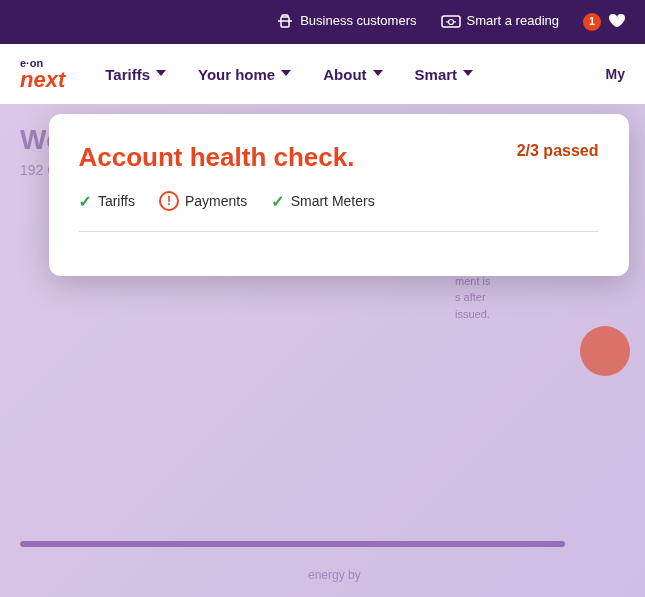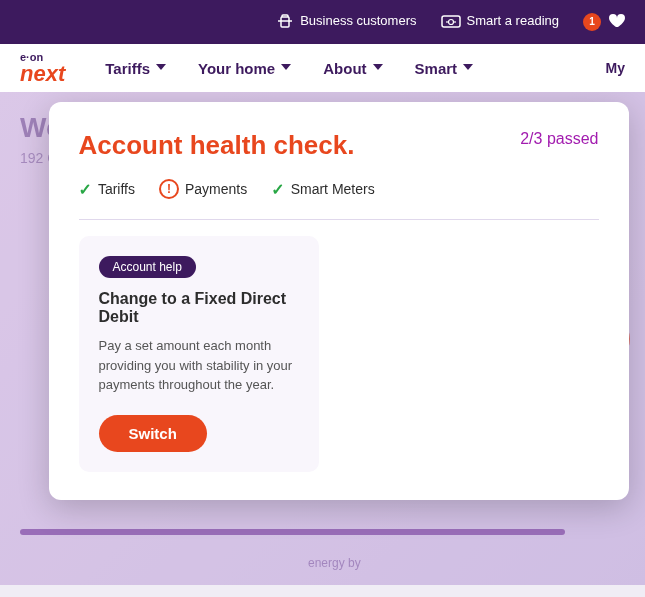--- a/index.html
+++ b/index.html
@@ -38,21 +38,21 @@
       font-size: 10px;
       display: flex;
       align-items: center;
       justify-content: center;
       font-weight: bold;
     }
 
     
     .nav-bar {
       background: white;
-      height: 48px;
+      height: 60px;
       display: flex;
       align-items: center;
       padding: 0 20px;
       gap: 30px;
       box-shadow: 0 1px 3px rgba(0,0,0,0.1);
     }
     .logo {
       display: flex;
       flex-direction: column;
       line-height: 1;
@@ -195,22 +195,22 @@
     }
 
     .modal-title {
       font-size: 26px;
       font-weight: bold;
       color: #e8471e;
     }
 
     .modal-passed {
       font-size: 16px;
-      font-weight: normal;
-      color: #a21caf;
+      font-weight: bold;
+      color: #c2410c;
     }
 
     .modal-checks {
       display: flex;
       gap: 24px;
       margin-bottom: 20px;
       align-items: center;
     }
 
     .check-item {
@@ -409,21 +409,15 @@
           <span>Payments</span>
         </div>
         <div class="check-item">
           <span class="check-icon-green">✓</span>
           <span>Smart Meters</span>
         </div>
       </div>
 
       <div class="divider"></div>
 
-      <div class="card">
-        <div class="card-badge">Account help</div>
-        <div class="card-title">Change to a Fixed Direct Debit</div>
-        <div class="card-body">Pay a set amount each month providing you with stability in your payments throughout the year.</div>
-        <button class="switch-btn">Switch</button>
-      </div>
     </div>
   </div>
 </div>
 
 </body></html>

